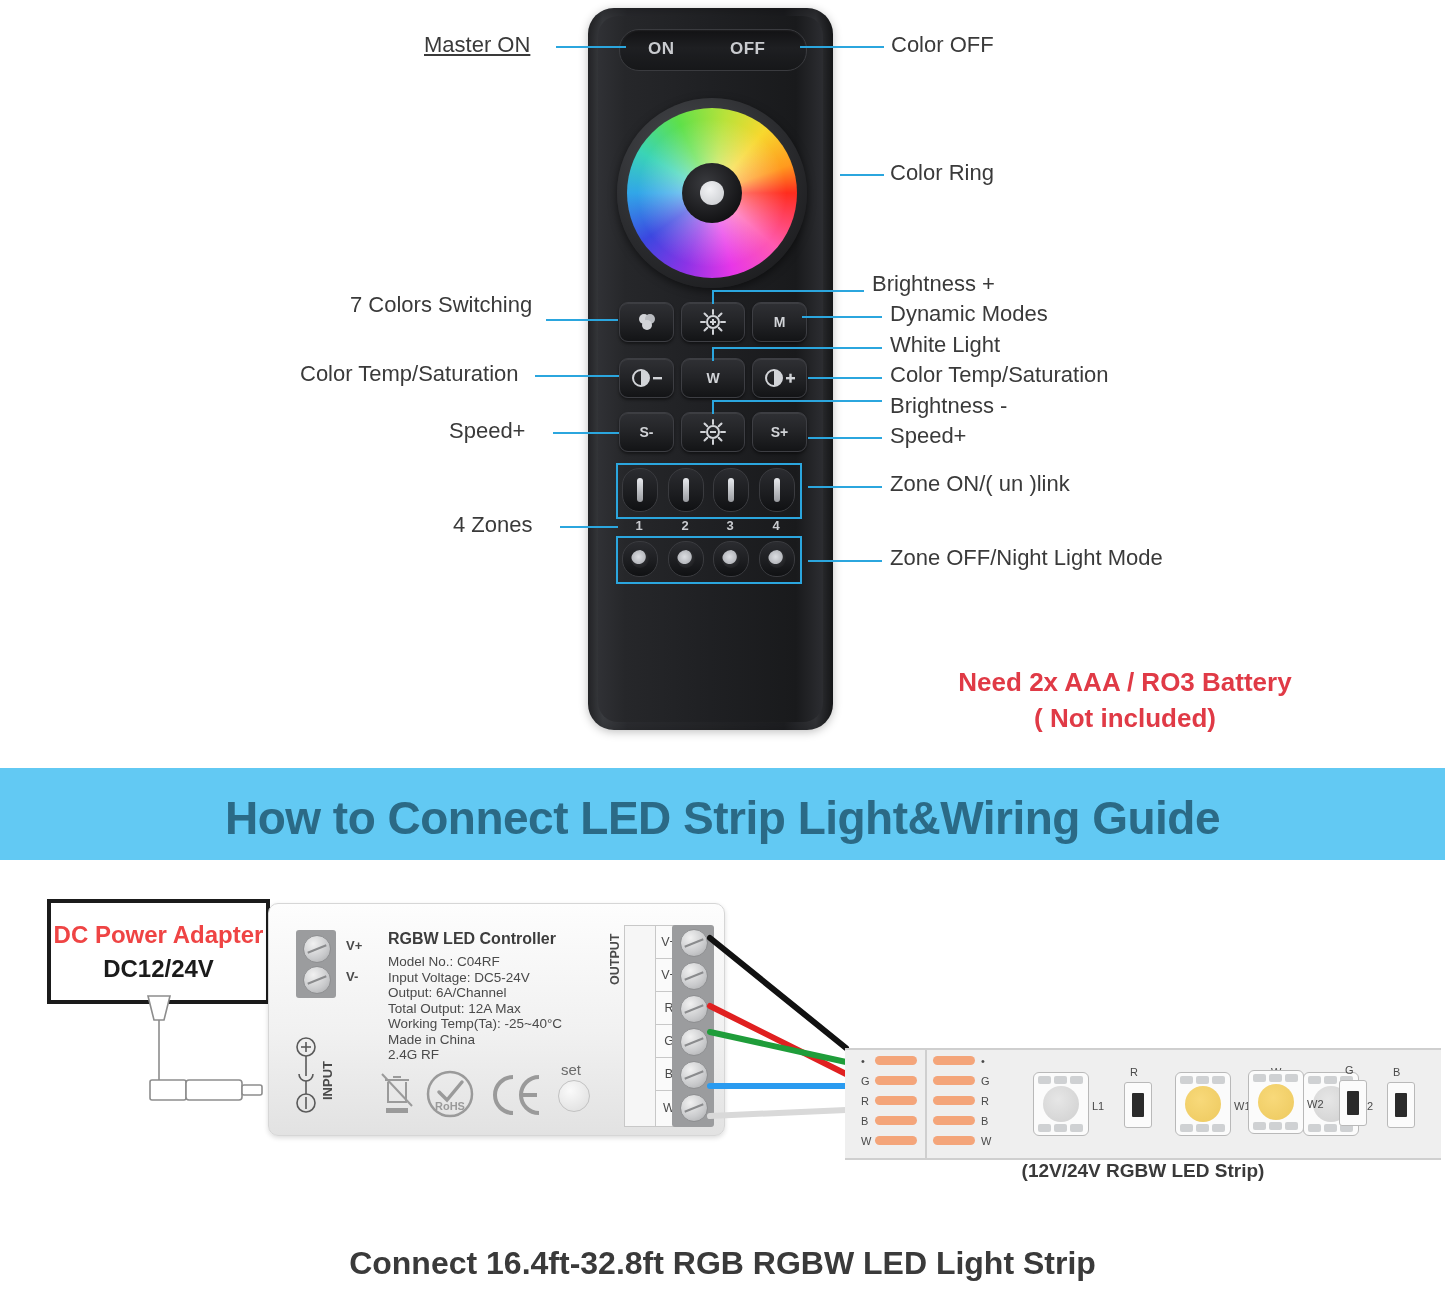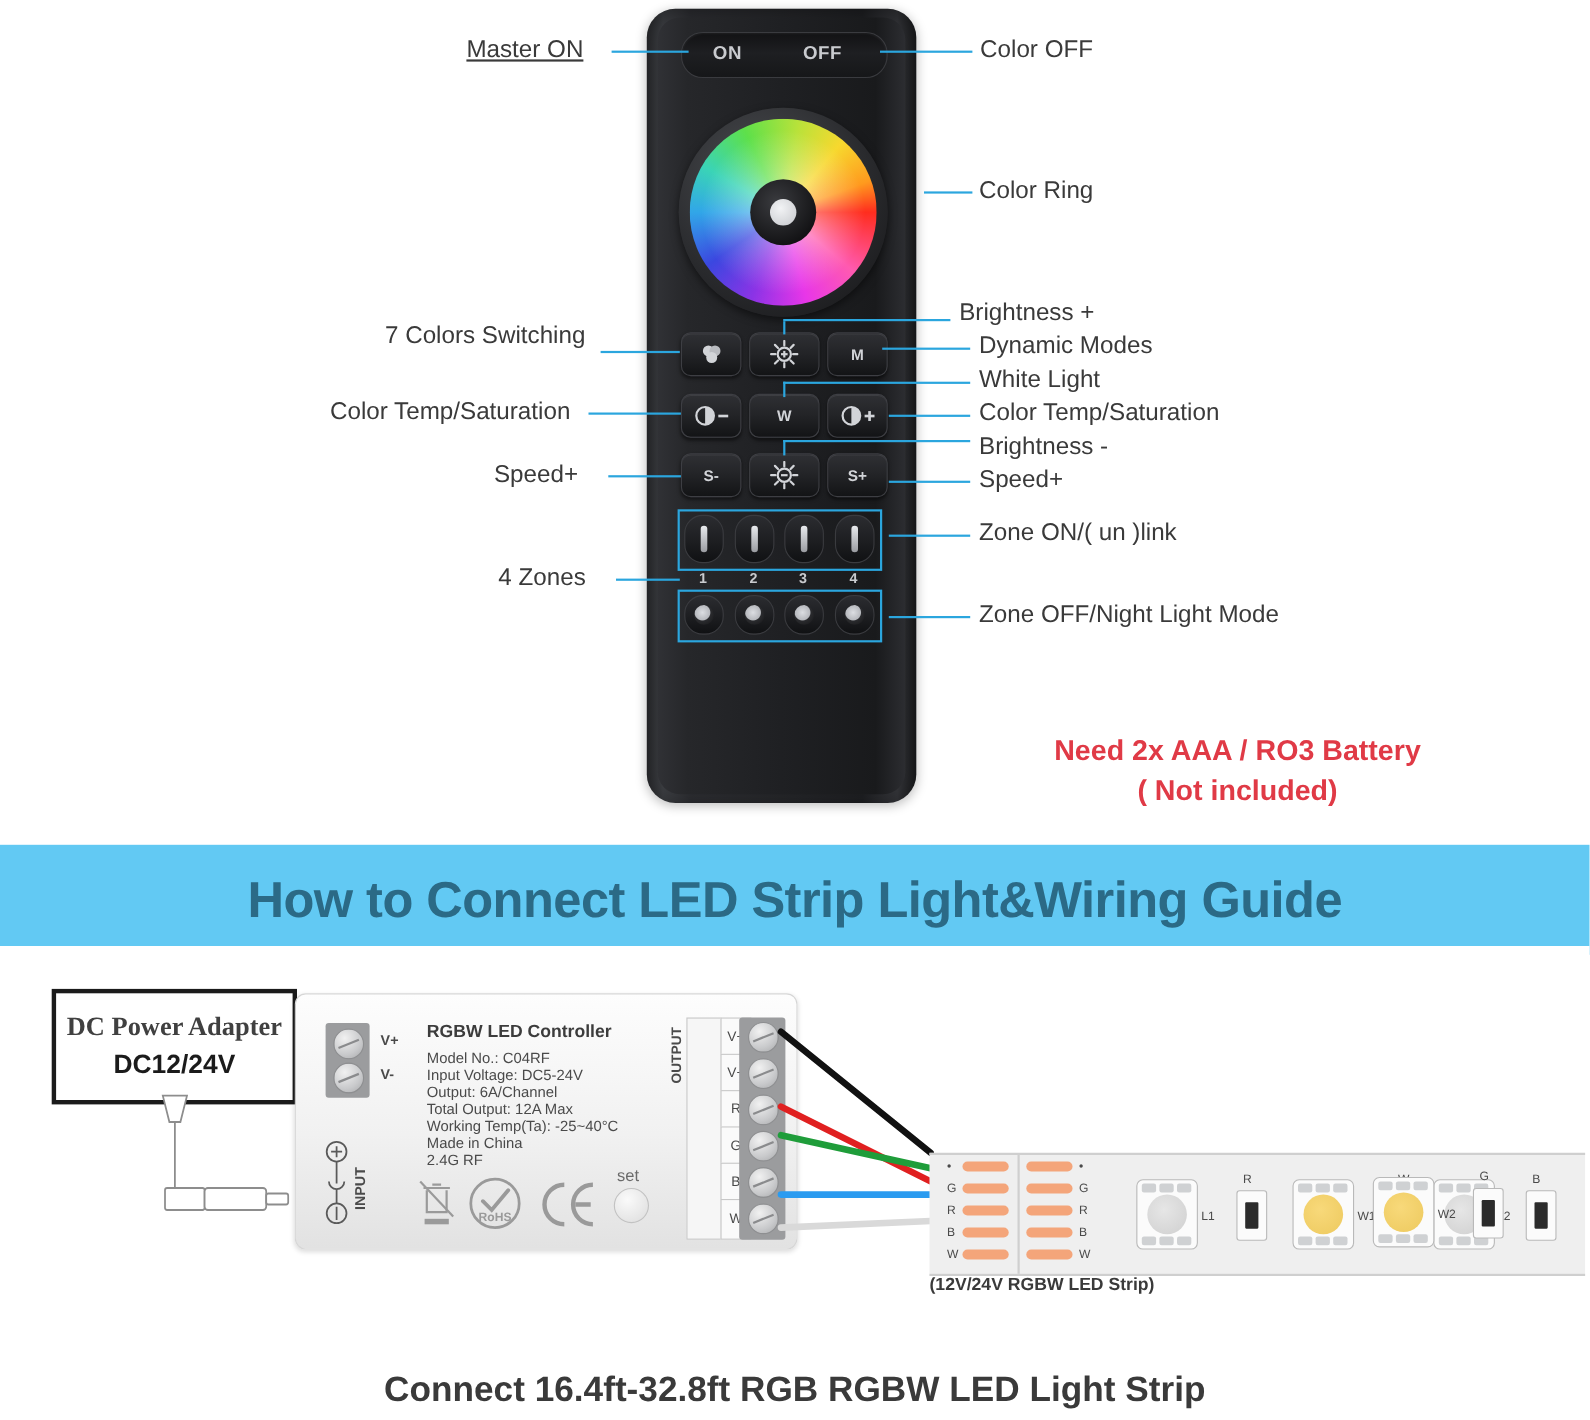--- a/index.html
+++ b/index.html
@@ -134,21 +134,21 @@
   #banner{position:absolute;left:0;top:768px;width:1445px;height:100px;background:#62c9f3;
      display:flex;align-items:center;justify-content:center;}
   #banner-title{font-size:46px;font-weight:bold;color:#2b6a86;letter-spacing:-.5px;}
 
   
   #wiring{position:absolute;left:0;top:860px;width:1445px;height:431px;background:#fff;}
 
   
   #dc-box{position:absolute;left:47px;top:899px;width:215px;height:97px;background:#fff;border:4px solid #1b1b1b;
      display:flex;flex-direction:column;align-items:center;justify-content:center;}
-  #dc-l1{font-size:24px;font-weight:bold;color:#404040;white-space:nowrap;font-family:Liberation Serif, serif;}
+  #dc-l1{font-size:24px;font-weight:bold;color:#ef4444;white-space:nowrap;}
   #dc-l2{font-size:24px;font-weight:bold;color:#1b1b1b;margin-top:6px;}
 
   
   #ctrl{position:absolute;left:268px;top:903px;width:455px;height:231px;border-radius:10px;
      background:linear-gradient(180deg,#fdfdfd 0%,#f1f1f1 55%,#e2e2e2 100%);
      border:1px solid #d6d6d6;box-shadow:0 2px 5px rgba(0,0,0,.14);}
   #ctrl-spec{position:absolute;left:388px;top:930px;width:230px;}
   #ctrl-title{font-size:16px;font-weight:bold;color:#3c3c3c;margin-bottom:6px;}
   .spec-line{font-size:13.5px;color:#4a4a4a;line-height:15.5px;}
 
@@ -171,21 +171,21 @@
   
   #strip{position:absolute;left:845px;top:1048px;width:596px;height:108px;background:#efefef;border-top:2px solid #cfcfcf;border-bottom:2px solid #cfcfcf;}
   .pad{position:absolute;width:42px;height:9px;border-radius:5px;background:#f4a57a;}
   .pad-lbl{position:absolute;font-size:11px;color:#4a4a4a;}
   .led{position:absolute;width:54px;height:62px;border-radius:6px;background:#fbfbfb;border:1px solid #b9b9b9;}
   .led .die{position:absolute;left:9px;top:13px;width:36px;height:36px;border-radius:50%;}
   .led .pin{position:absolute;width:13px;height:8px;border-radius:2px;background:#cfd1d3;}
   .res{position:absolute;width:26px;height:44px;border-radius:3px;background:#fbfbfb;border:1px solid #b9b9b9;}
   .res i{position:absolute;left:7px;top:10px;width:12px;height:24px;background:#2b2b2b;border-radius:1px;}
   .comp-lbl{position:absolute;font-size:11px;color:#4a4a4a;}
-  #strip-caption{position:absolute;left:845px;top:1160px;width:596px;text-align:left;font-size:16px;font-weight:bold;color:#3a3a3a;}
+  #strip-caption{position:absolute;left:845px;top:1160px;width:596px;text-align:center;font-size:19px;font-weight:bold;color:#3a3a3a;}
 
   #bottom-caption{position:absolute;left:0;top:1245px;width:1445px;text-align:center;font-size:32px;font-weight:bold;color:#3a3a3a;}
 </style>
 </head>
 <body>
 
 <div id="remote-section">
 
   <div id="remote-body">
     <div id="remote-inner"></div>

